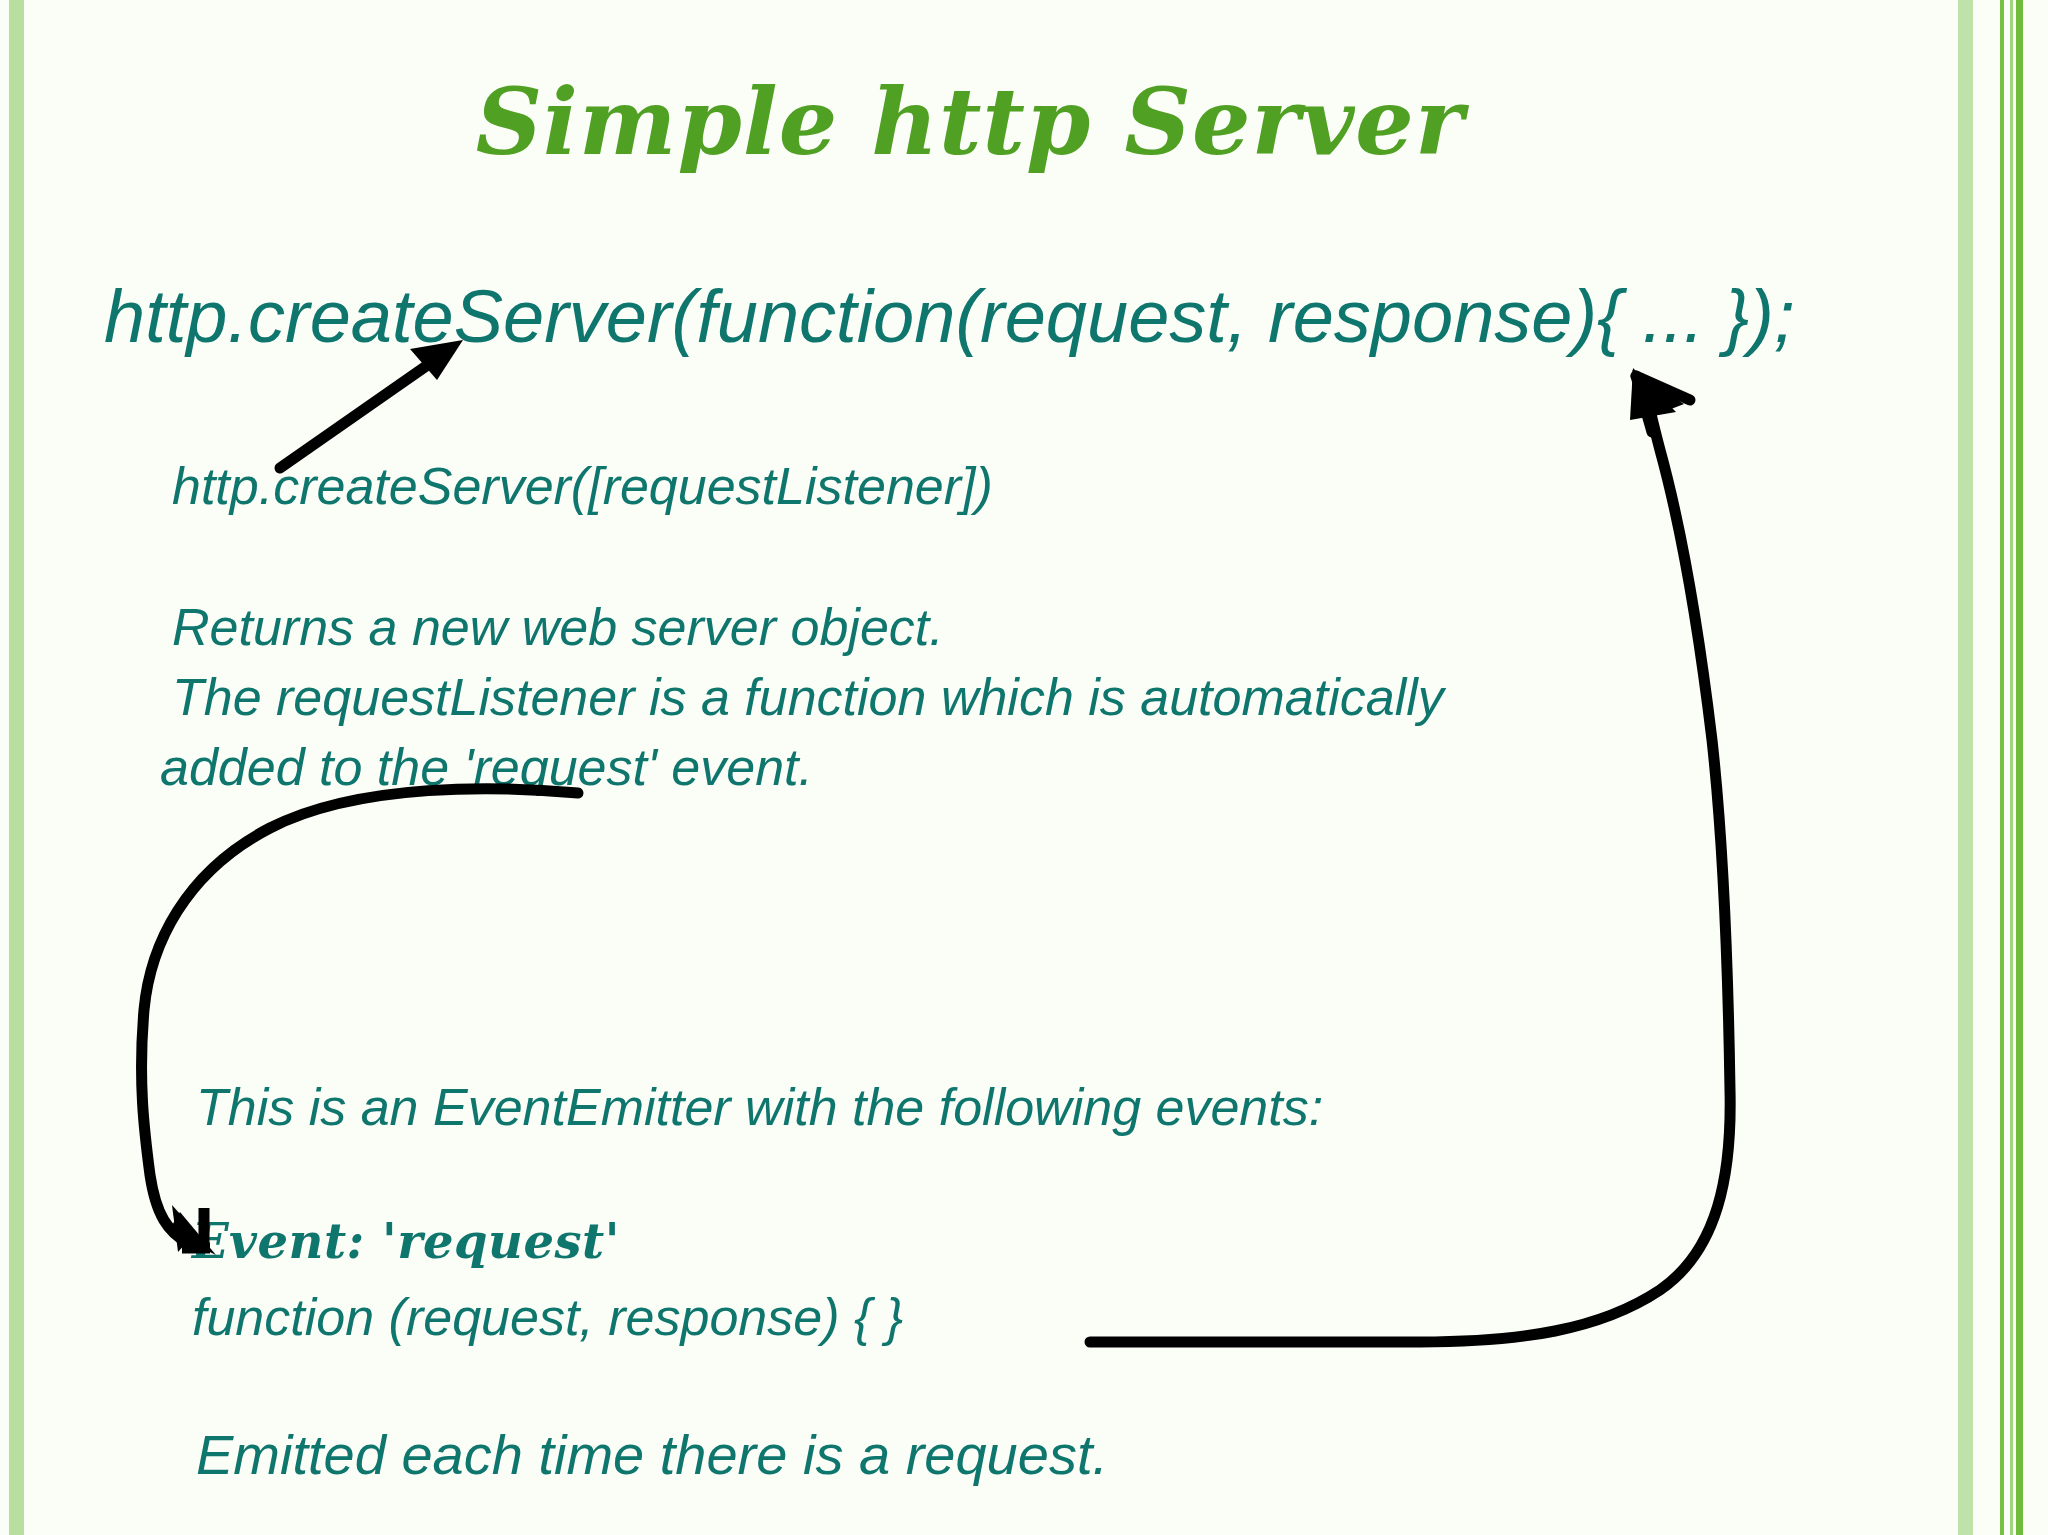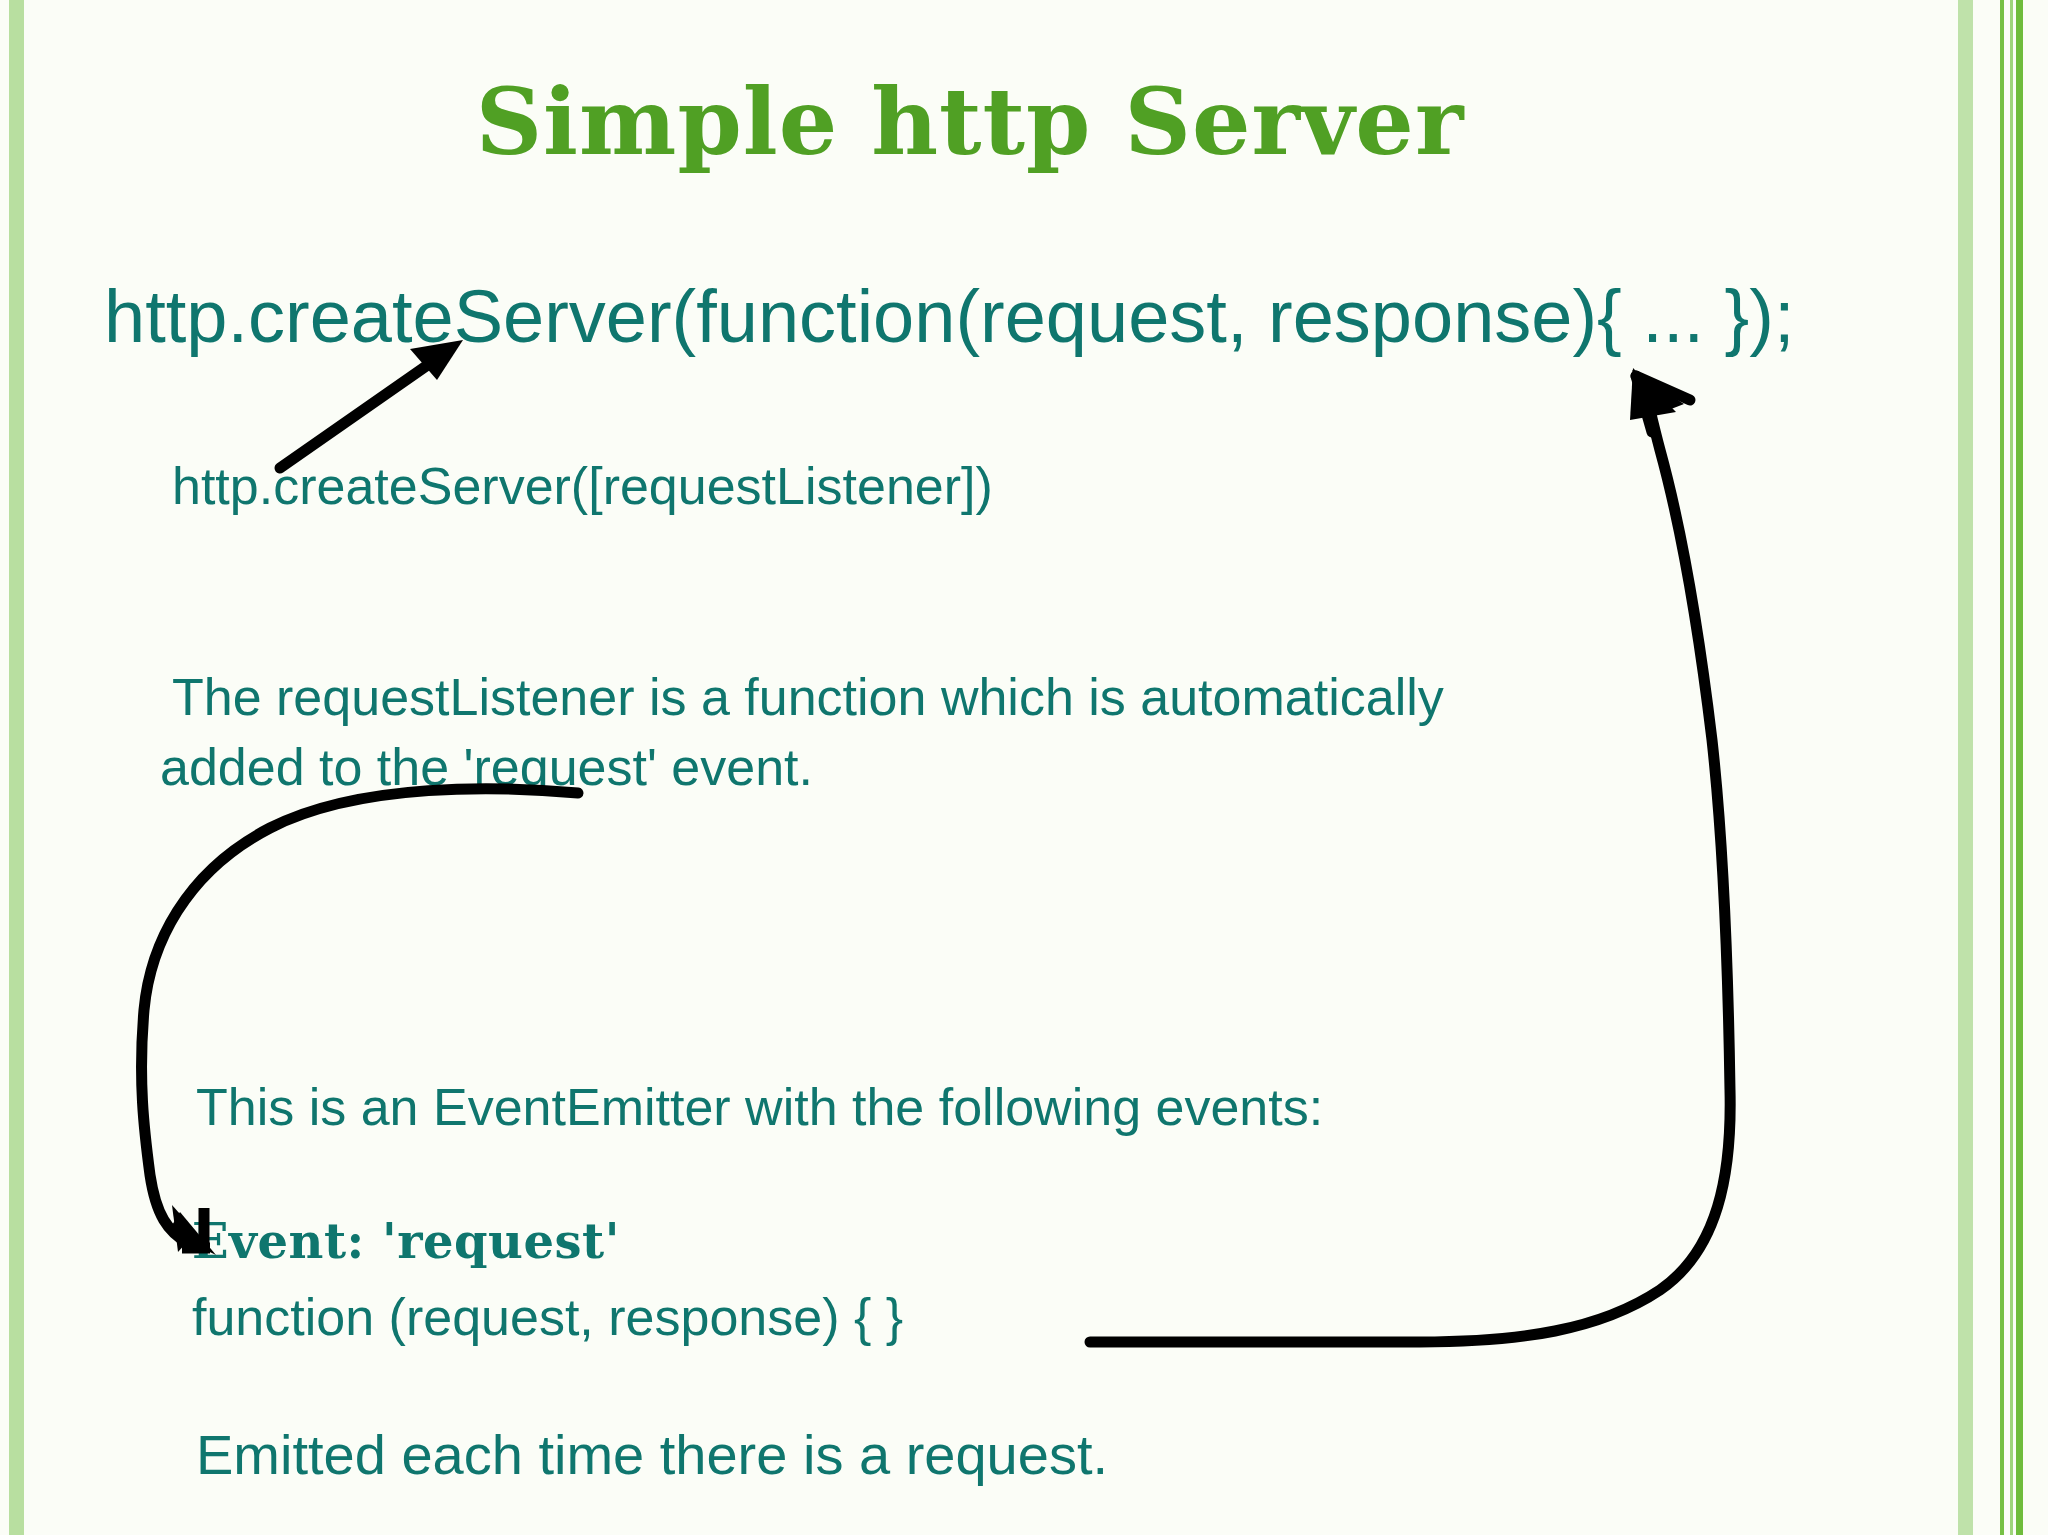--- a/index.html
+++ b/index.html
@@ -7,20 +7,21 @@
     padding: 0;
     background: #ffffff;
   }
   #slide {
     position: relative;
     width: 2048px;
     height: 1535px;
     background: #fbfdf7;
     overflow: hidden;
     font-family: "Liberation Sans", sans-serif;
+    font-style: italic;
   }
 
   
   .edge-band {
     position: absolute;
     top: 0;
     bottom: 0;
   }
   .band-left-thick {
     left: 9px;
@@ -152,20 +153,21 @@
   <div class="edge-band band-right-thin-1"></div>
   <div class="edge-band band-right-thin-2"></div>
   <div class="edge-band band-right-thin-3"></div>
 
   <div id="title">Simple http Server</div>
 
   <div class="txt sans" id="code-main">http.createServer(function(request, response){ ... });</div>
 
   <div class="txt sans" id="sig-line">http.createServer([requestListener])</div>
 
+  <div class="txt sans" id="desc-1">Returns a new web server object.</div>
 
   <div class="txt sans" id="desc-2">The requestListener is a function which is automatically</div>
 
   <div class="txt sans" id="desc-3">added to the 'request' event.</div>
 
 
   <div class="txt sans" id="emitter-line">This is an EventEmitter with the following events:</div>
 
   <div class="txt serifbold" id="event-heading">Event: 'request'</div>
 

